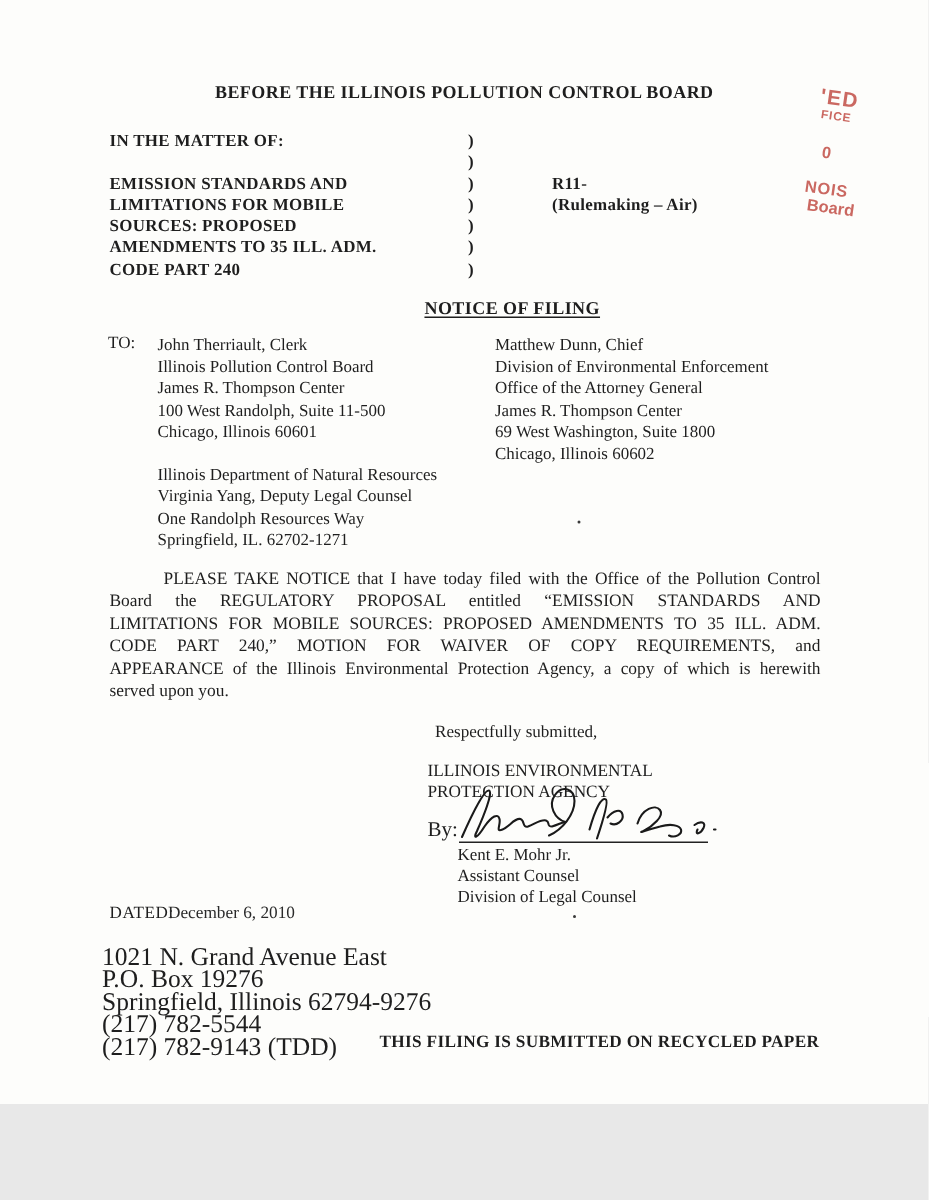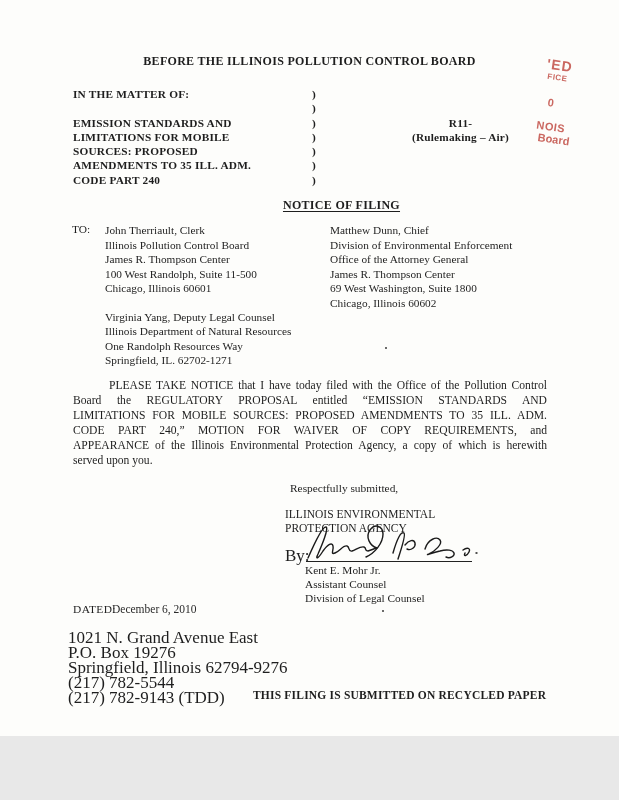--- a/index.html
+++ b/index.html
@@ -14,38 +14,38 @@
   }
   .abs{position:absolute;}
   .doc-title{
     top:54px;left:0;width:619px;
     text-align:center;font-weight:bold;font-size:12px;letter-spacing:.3px;
   }
   .caption{left:73px;top:87px;width:480px;font-weight:bold;font-size:11.3px;letter-spacing:.2px;}
   .caption-row{display:flex;line-height:14.3px;gap:19px;}
   .cap-left{width:220px;}
   .cap-sep{width:37px;}
-  .cap-right{flex:1;text-align:center;}
+  .cap-right{flex:1;}
   .notice-heading{
     top:198px;left:0;width:619px;text-align:center;
     font-weight:bold;font-size:12px;letter-spacing:.3px;padding-left:32px;
   }
   .notice-heading span{text-decoration:underline;text-underline-offset:2px;}
   .to-label{left:72px;top:223px;font-size:11.4px;}
   .addr{font-size:11.3px;line-height:14.6px;}
   .addr-col1{left:105px;top:223px;}
   .addr-col2{left:330px;top:223px;}
   .addr-col1b{left:105px;top:310px;line-height:14.4px;}
   .body-par{left:73px;top:378px;width:474px;font-size:11.6px;line-height:15.1px;}
   .body-line{text-align:justify;text-align-last:justify;white-space:normal;}
   .body-line.first{text-indent:36px;}
   .body-line.last{text-align-last:left;}
   .closing{left:290px;top:482px;font-size:11.4px;}
   .org{left:285px;top:507px;font-size:11.5px;line-height:14.3px;}
-  .by-label{left:285px;top:546px;font-size:17px;}
+  .by-label{left:285px;top:546px;font-size:14px;}
   .signature-svg{left:303px;top:522px;}
   .signature-svg path{fill:none;stroke:#1a1a1a;stroke-width:1.4;stroke-linecap:round;}
   .sig-underline{left:306px;top:561px;width:166px;height:0;border-bottom:1.2px solid #222;}
   .signer{left:305px;top:564px;font-size:11.3px;line-height:13.8px;}
   .dated-label{left:73px;top:603px;font-size:11.4px;letter-spacing:.4px;}
   .dated-value{left:112px;top:603px;font-family:Liberation Serif, serif;font-size:11.5px;color:#2a2a2a;}
   .footer-addr{left:68px;top:631px;font-size:17px;line-height:14.9px;}
   .recycled{left:253px;top:689px;font-weight:bold;font-size:11.5px;letter-spacing:.2px;}
   .stamp{
     left:533px;top:58px;width:86px;height:104px;
@@ -131,22 +131,22 @@
   <div class="abs addr addr-col2">
     <div>Matthew Dunn, Chief</div>
     <div>Division of Environmental Enforcement</div>
     <div>Office of the Attorney General</div>
     <div>James R. Thompson Center</div>
     <div>69 West Washington, Suite 1800</div>
     <div>Chicago, Illinois 60602</div>
   </div>
 
   <div class="abs addr addr-col1b">
+    <div>Illinois Department of Natural Resources</div>
     <div>Virginia Yang, Deputy Legal Counsel</div>
-    <div>Illinois Department of Natural Resources</div>
     <div>One Randolph Resources Way</div>
     <div>Springfield, IL. 62702-1271</div>
   </div>
 
   <div class="abs body-par">
     <div class="body-line first">PLEASE TAKE NOTICE that I have today filed with the Office of the Pollution Control</div>
     <div class="body-line">Board the REGULATORY PROPOSAL entitled “EMISSION STANDARDS AND</div>
     <div class="body-line">LIMITATIONS FOR MOBILE SOURCES:  PROPOSED AMENDMENTS TO 35 ILL. ADM.</div>
     <div class="body-line">CODE PART 240,” MOTION FOR WAIVER OF COPY REQUIREMENTS, and</div>
     <div class="body-line">APPEARANCE of the Illinois Environmental Protection Agency, a copy of which is herewith</div>

